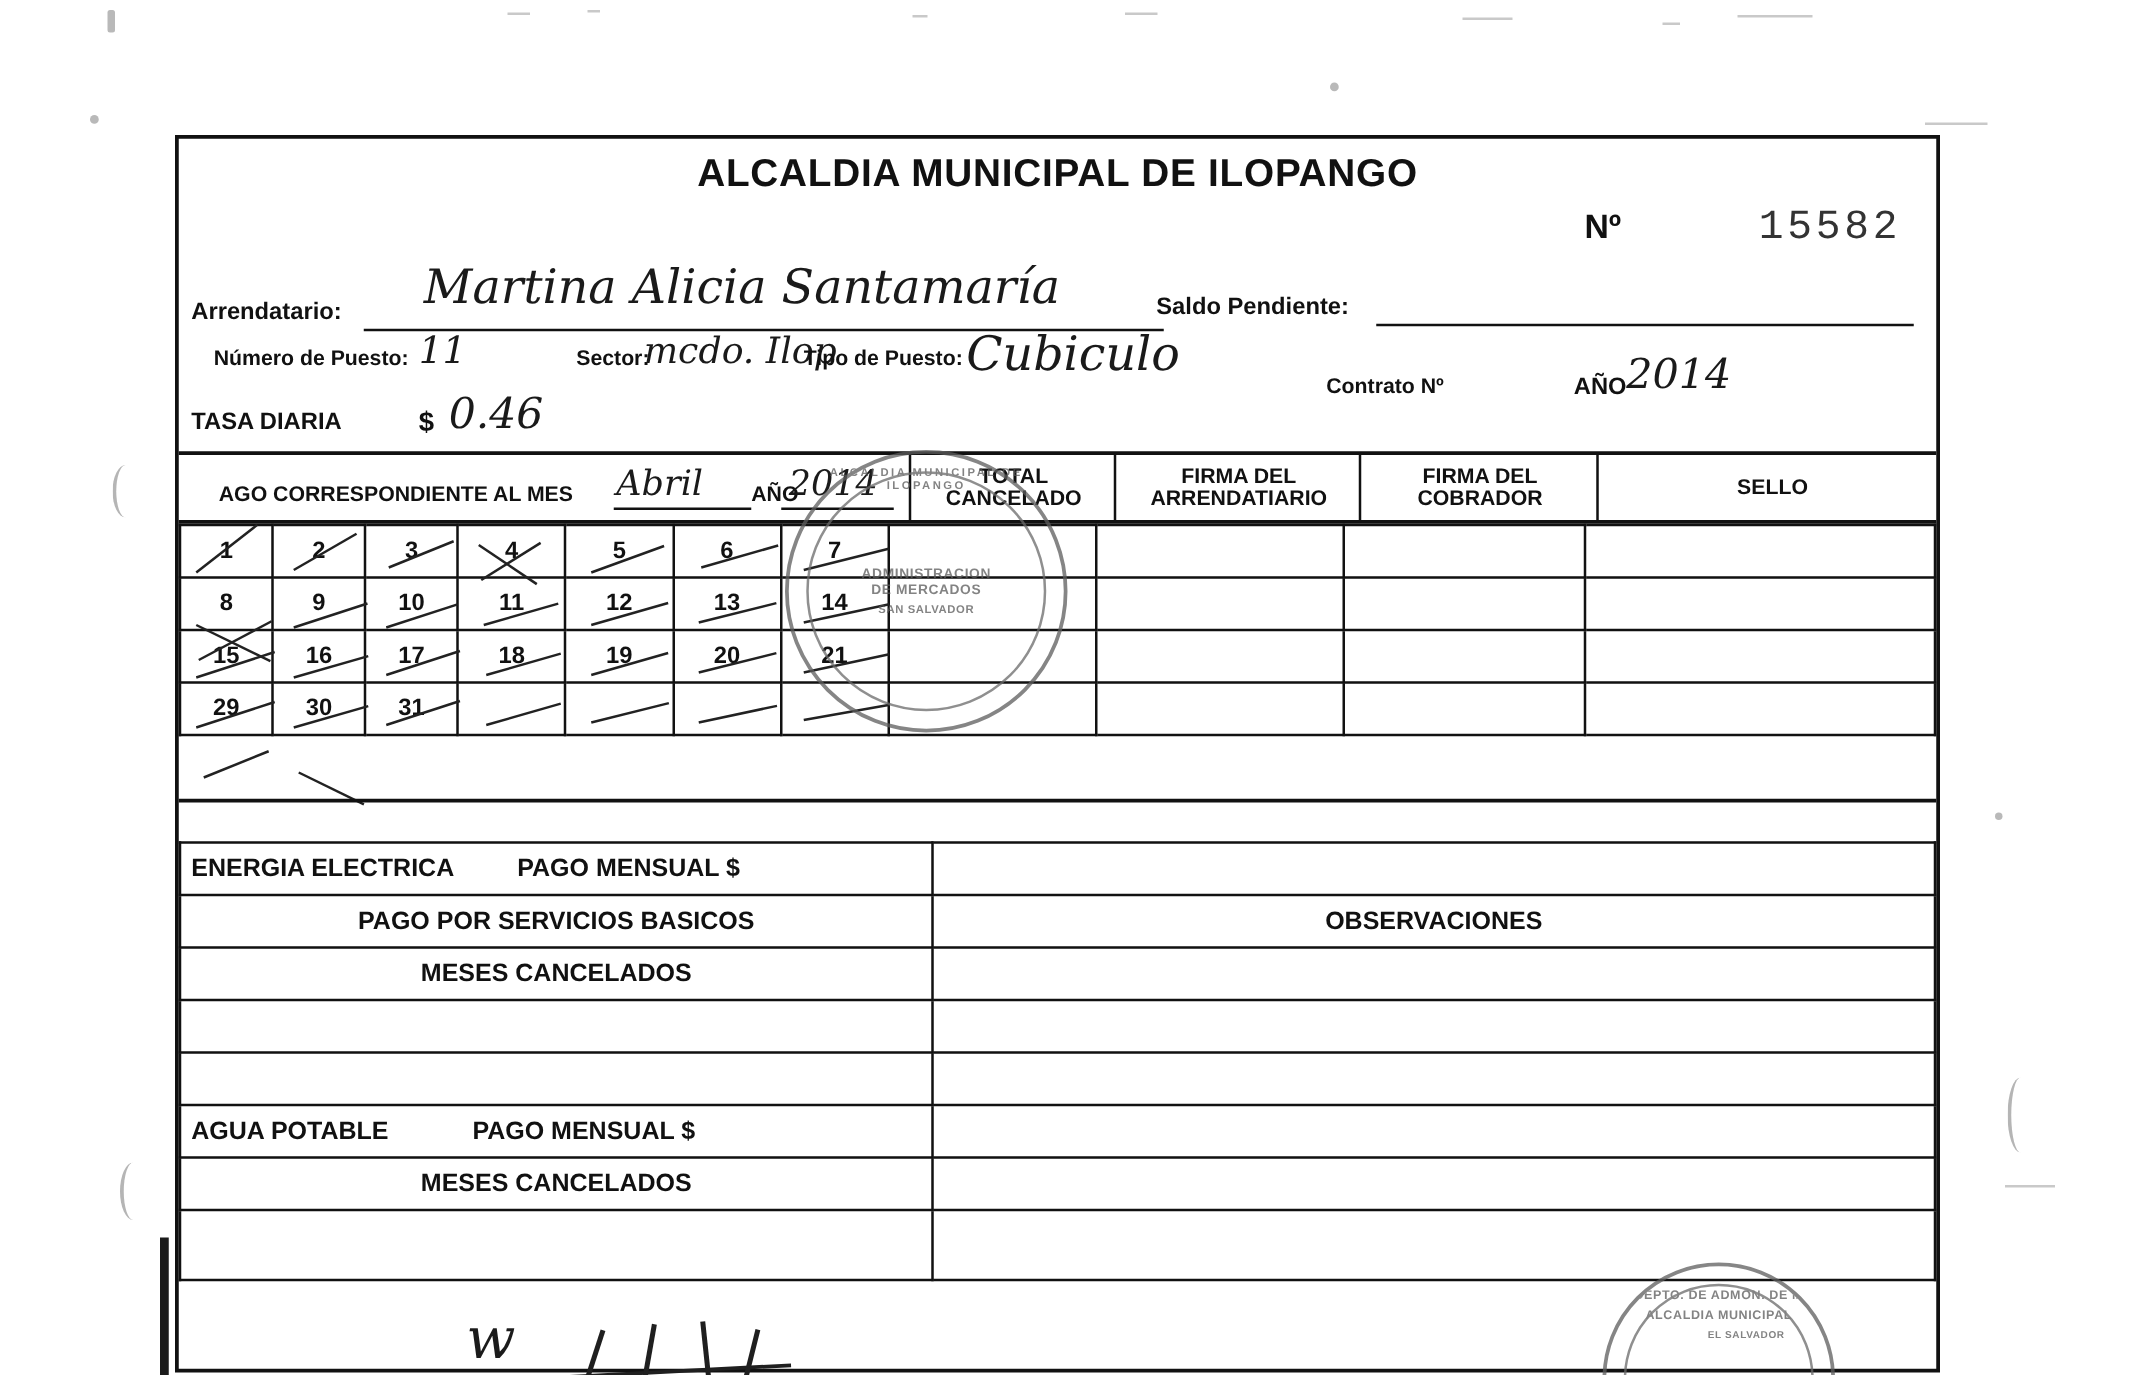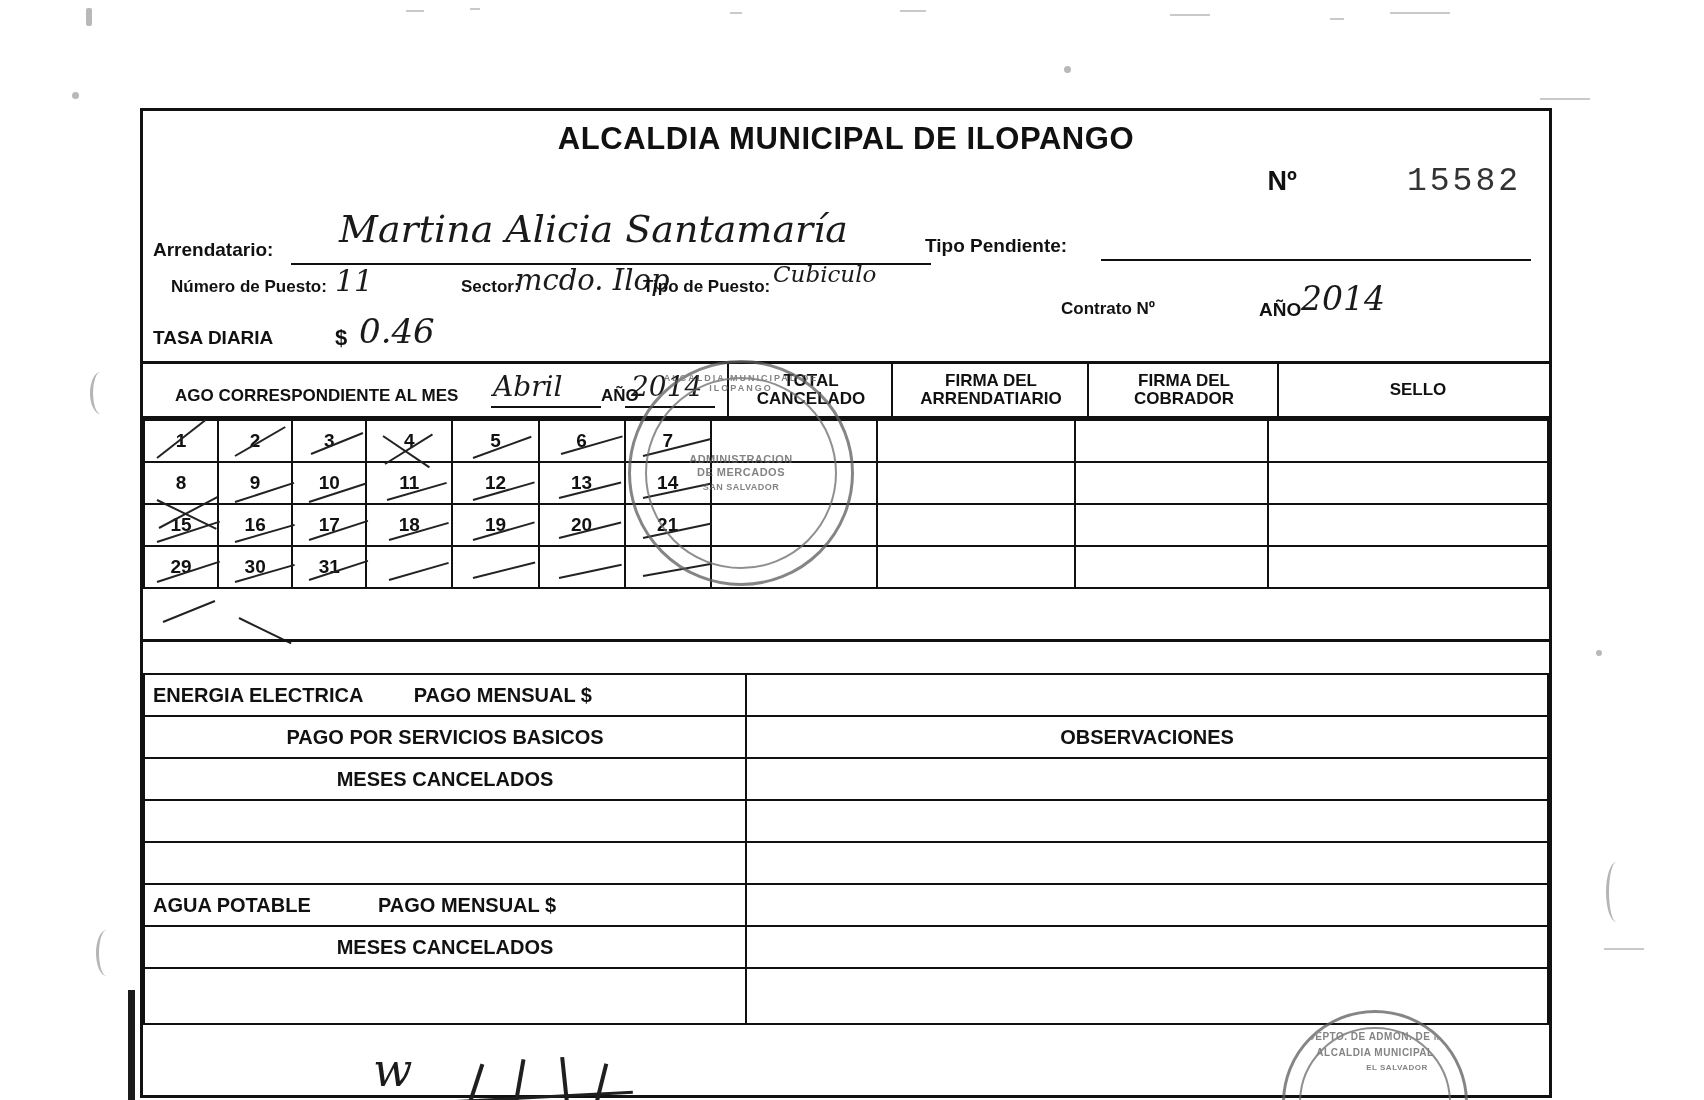--- a/index.html
+++ b/index.html
@@ -142,32 +142,32 @@
 
   <div class="numbox">
     <span class="numlabel">Nº</span>
     <span class="numval">15582</span>
   </div>
 
   <div class="abs lbl" style="left:10px;top:128px;">Arrendatario:</div>
   <div class="abs uline" style="left:148px;top:150px;width:640px;height:2px;"></div>
   <div class="abs hw" style="left:196px;top:96px;font-size:38px;">Martina Alicia Santamaría</div>
 
-  <div class="abs lbl" style="left:782px;top:124px;">Tipo Pendiente:</div>
+  <div class="abs lbl" style="left:782px;top:124px;">Saldo Pendiente:</div>
   <div class="abs uline" style="left:958px;top:146px;width:430px;height:2px;"></div>
   <div class="abs hw" style="left:980px;top:112px;font-size:30px;"></div>
 
   <div class="abs lbl-sm" style="left:10px;top:166px;">Número de Puesto:</div>
   <div class="abs hw" style="left:192px;top:152px;font-size:30px;">11</div>
 
   <div class="abs lbl-sm" style="left:300px;top:166px;">Sector:</div>
   <div class="abs hw" style="left:372px;top:152px;font-size:29px;">mcdo. Ilop</div>
 
   <div class="abs lbl-sm" style="left:482px;top:166px;">Tipo de Puesto:</div>
-  <div class="abs hw" style="left:630px;top:150px;font-size:23px;">Cubiculo</div>
+  <div class="abs hw" style="left:630px;top:150px;font-size:38px;">Cubiculo</div>
 
   <div class="abs lbl-sm" style="left:900px;top:188px;">Contrato Nº</div>
   <div class="abs hw" style="left:1040px;top:176px;font-size:28px;"></div>
 
   <div class="abs lbl-sm" style="left:1098px;top:188px;font-size:19px;">AÑO</div>
   <div class="abs hw" style="left:1158px;top:168px;font-size:33px;">2014</div>
 
   <div class="abs lbl" style="left:10px;top:216px;">TASA DIARIA</div>
   <div class="abs lbl" style="left:192px;top:214px;font-size:22px;">$</div>
   <div class="abs hw" style="left:216px;top:200px;font-size:34px;">0.46</div>

